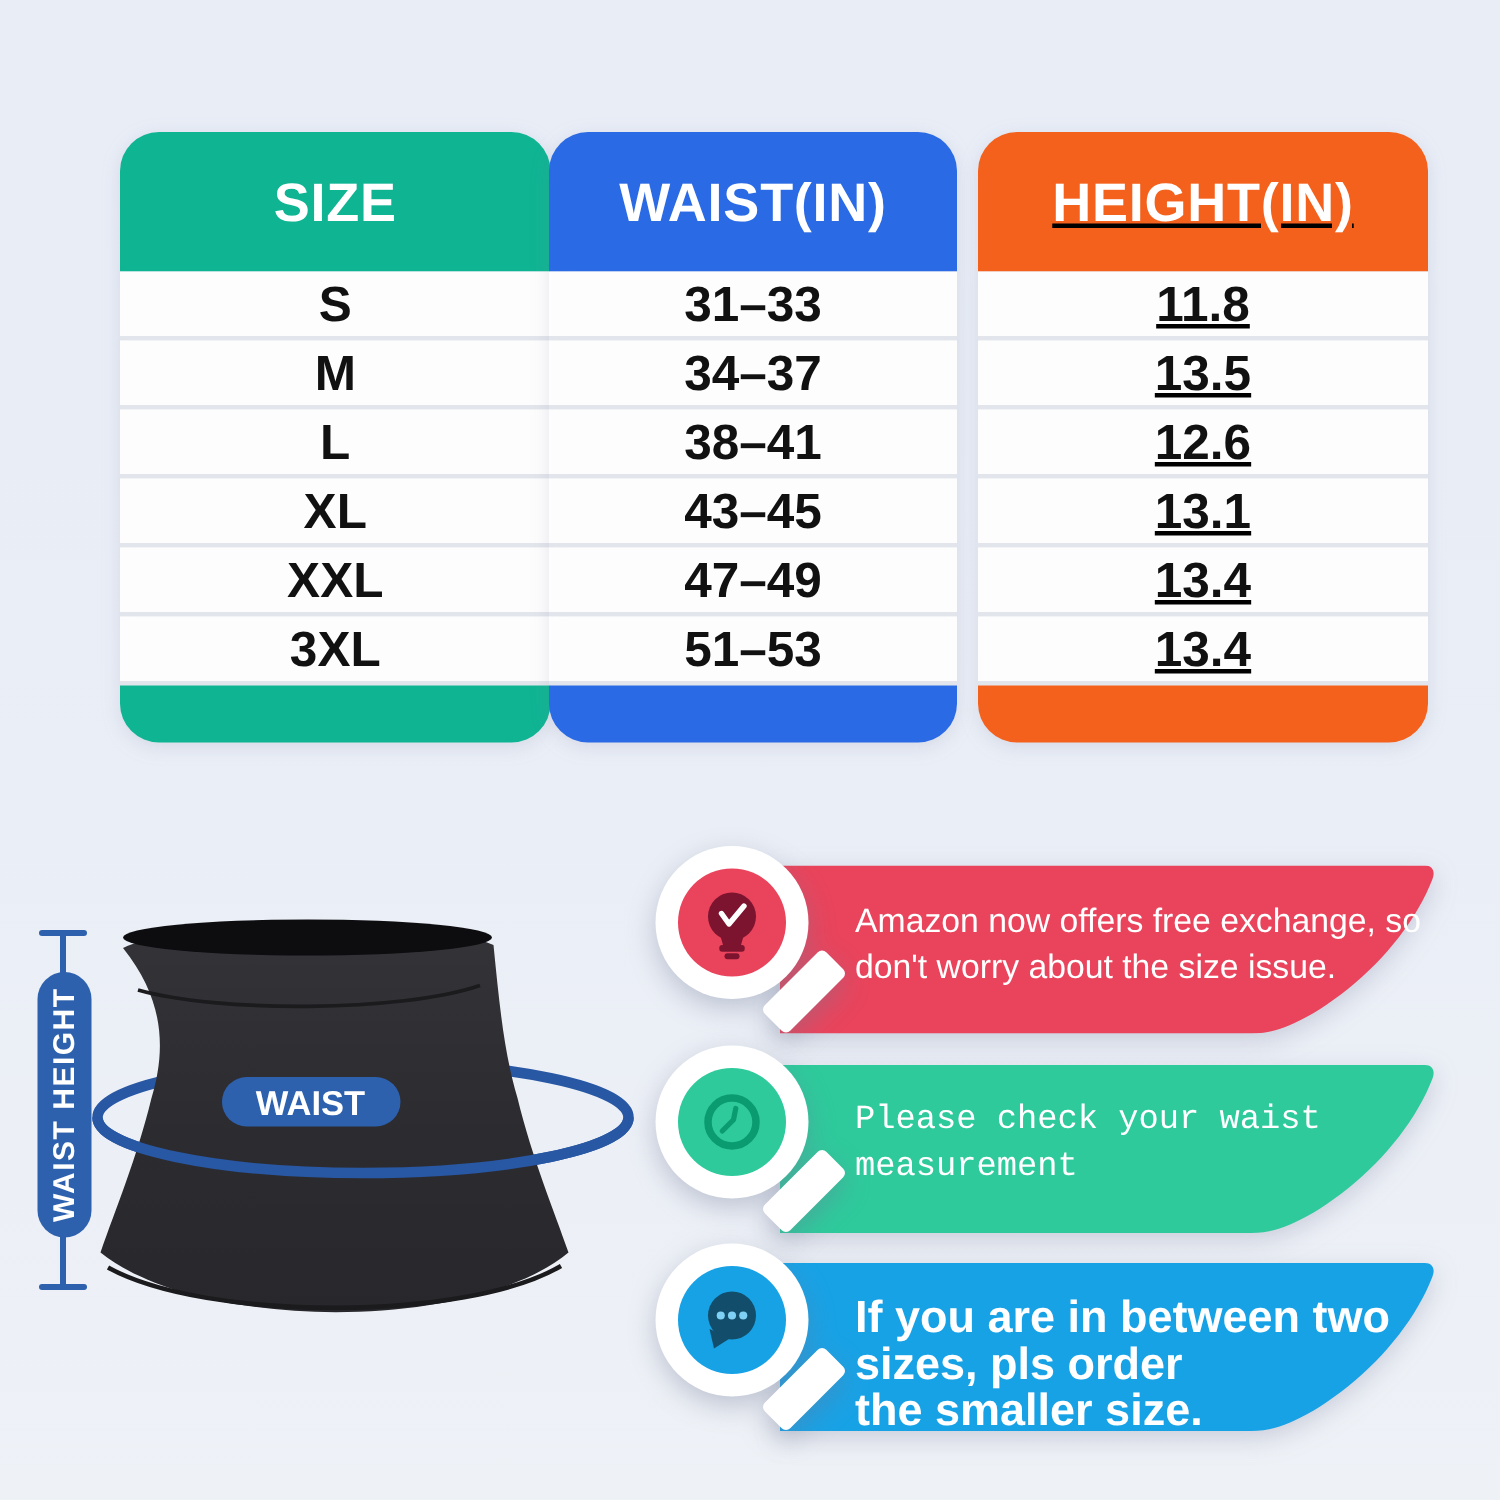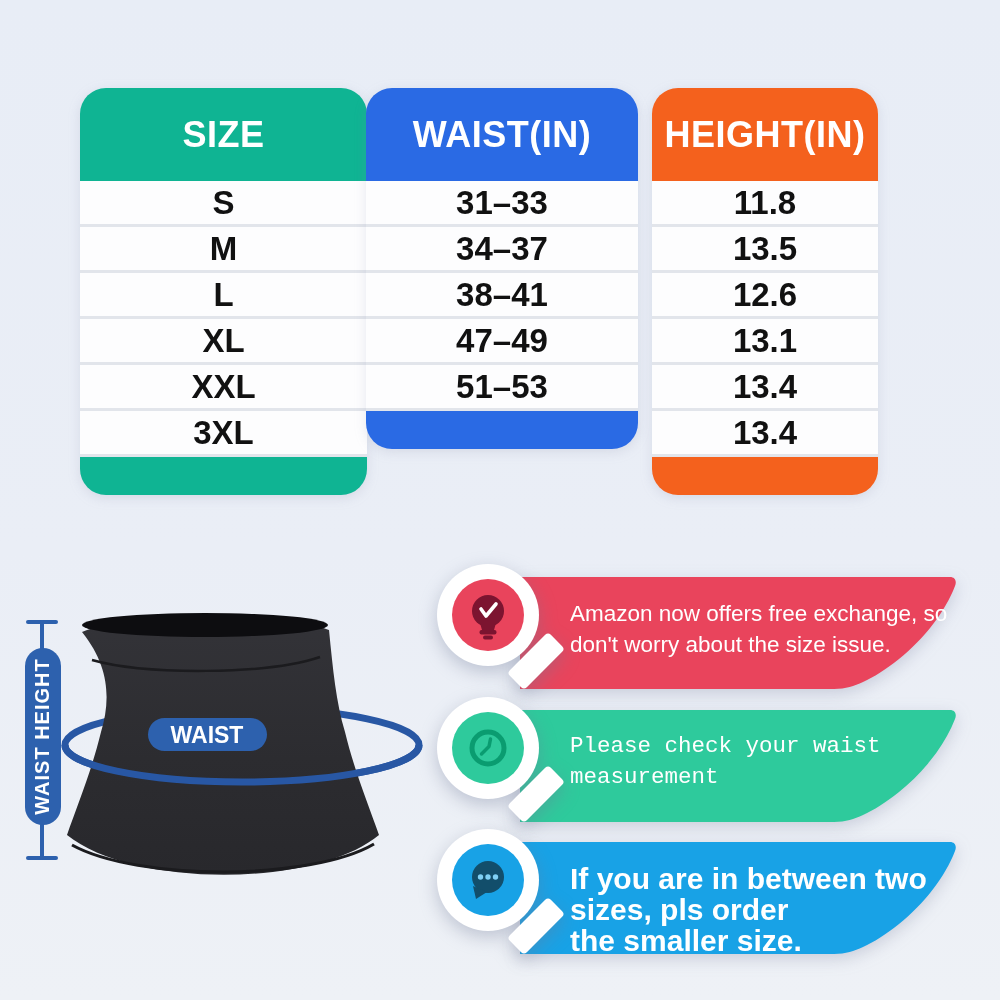--- a/index.html
+++ b/index.html
@@ -7,21 +7,21 @@
   #page {
     position:relative; width:1000px; height:1000px; overflow:hidden;
     background:linear-gradient(180deg,#e8edf6 0%, #eaeef6 55%, #eef1f6 100%);
   }
 
   
   .col { position:absolute; top:88px; width:287px;
          filter:drop-shadow(0 3px 6px rgba(120,130,160,.18)); }
   .col-1 { left:80px; }
   .col-2 { left:366px; width:272px; }
-  .col-3 { left:652px; width:226px; }
+  .col-3 { left:652px; width:300px;text-decoration:underline; }
   .col-header {
     height:93px; border-radius:26px 26px 0 0;
     display:flex; align-items:center; justify-content:center;
     color:#fff; font-weight:bold; font-size:36px; letter-spacing:.5px;
   }
   .c-green  { background:#0fb493; }
   .c-blue   { background:#2a6ae4; }
   .c-orange { background:#f4611d; }
   .cell {
     height:46px; background:#fdfdfe; border-bottom:3px solid #e2e5eb;
@@ -59,20 +59,21 @@
     <div class="cell">XXL</div>
     <div class="cell">3XL</div>
     <div class="col-footer c-green"></div>
   </div>
 
   <div class="col col-2">
     <div class="col-header c-blue">WAIST(IN)</div>
     <div class="cell">31–33</div>
     <div class="cell">34–37</div>
     <div class="cell">38–41</div>
+    <div class="cell">43–45</div>
     <div class="cell">47–49</div>
     <div class="cell">51–53</div>
     <div class="col-footer c-blue"></div>
   </div>
 
   <div class="col col-3">
     <div class="col-header c-orange">HEIGHT(IN)</div>
     <div class="cell">11.8</div>
     <div class="cell">13.5</div>
     <div class="cell">12.6</div>

